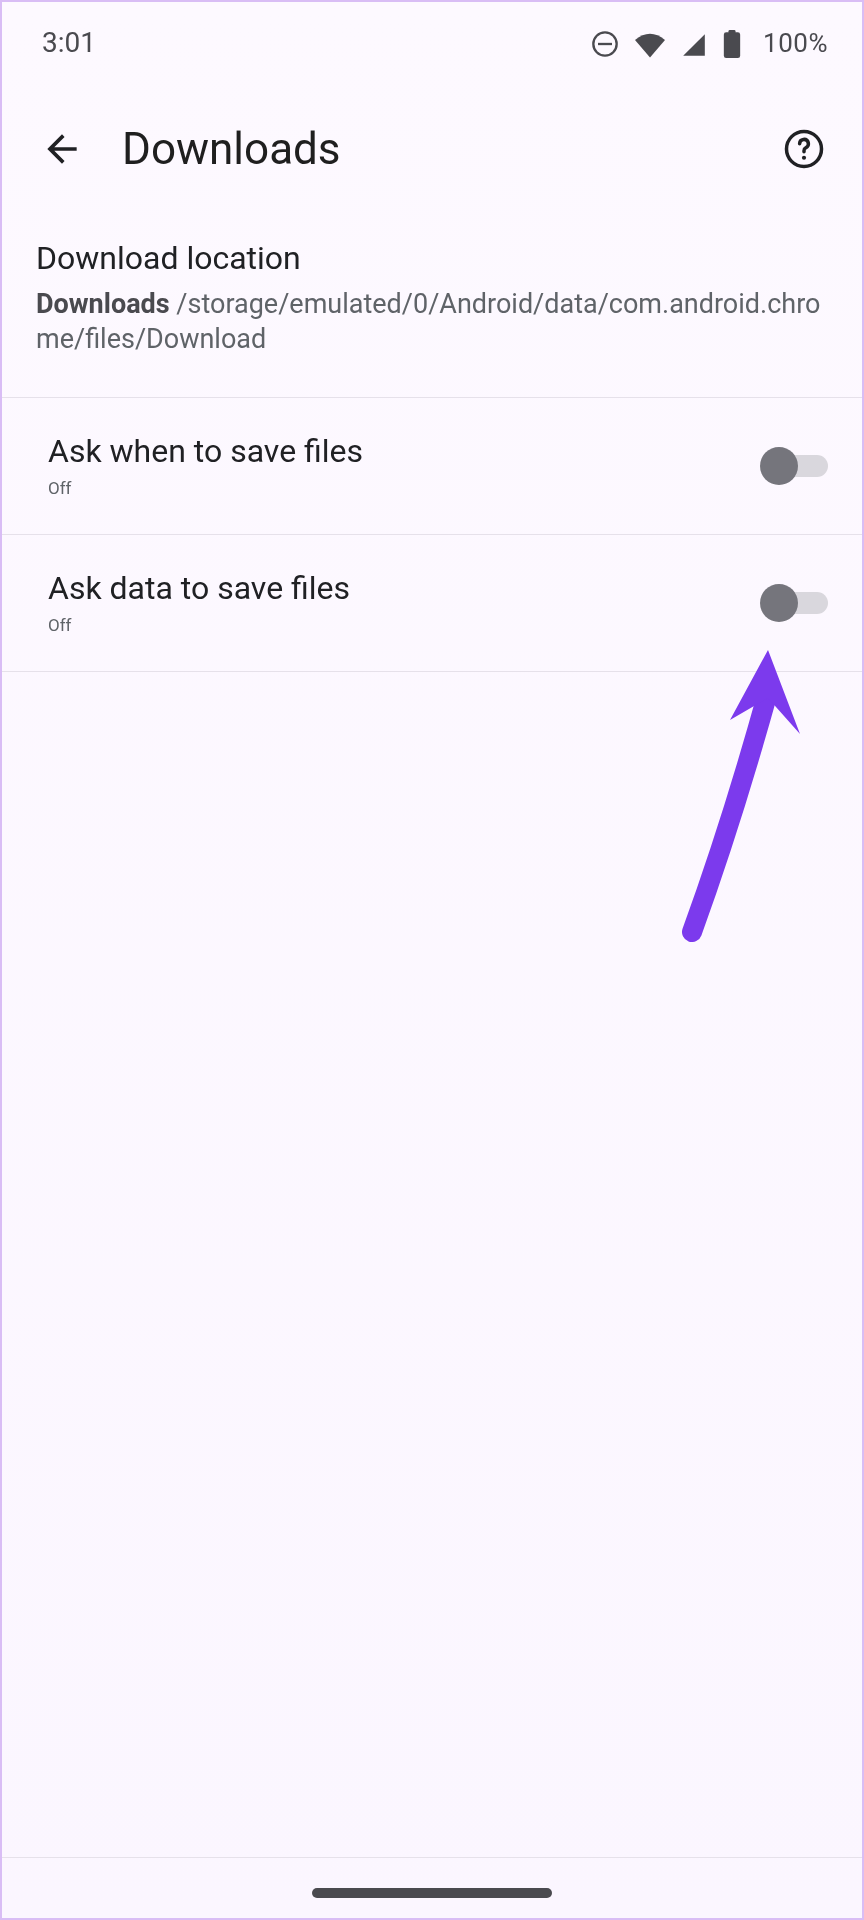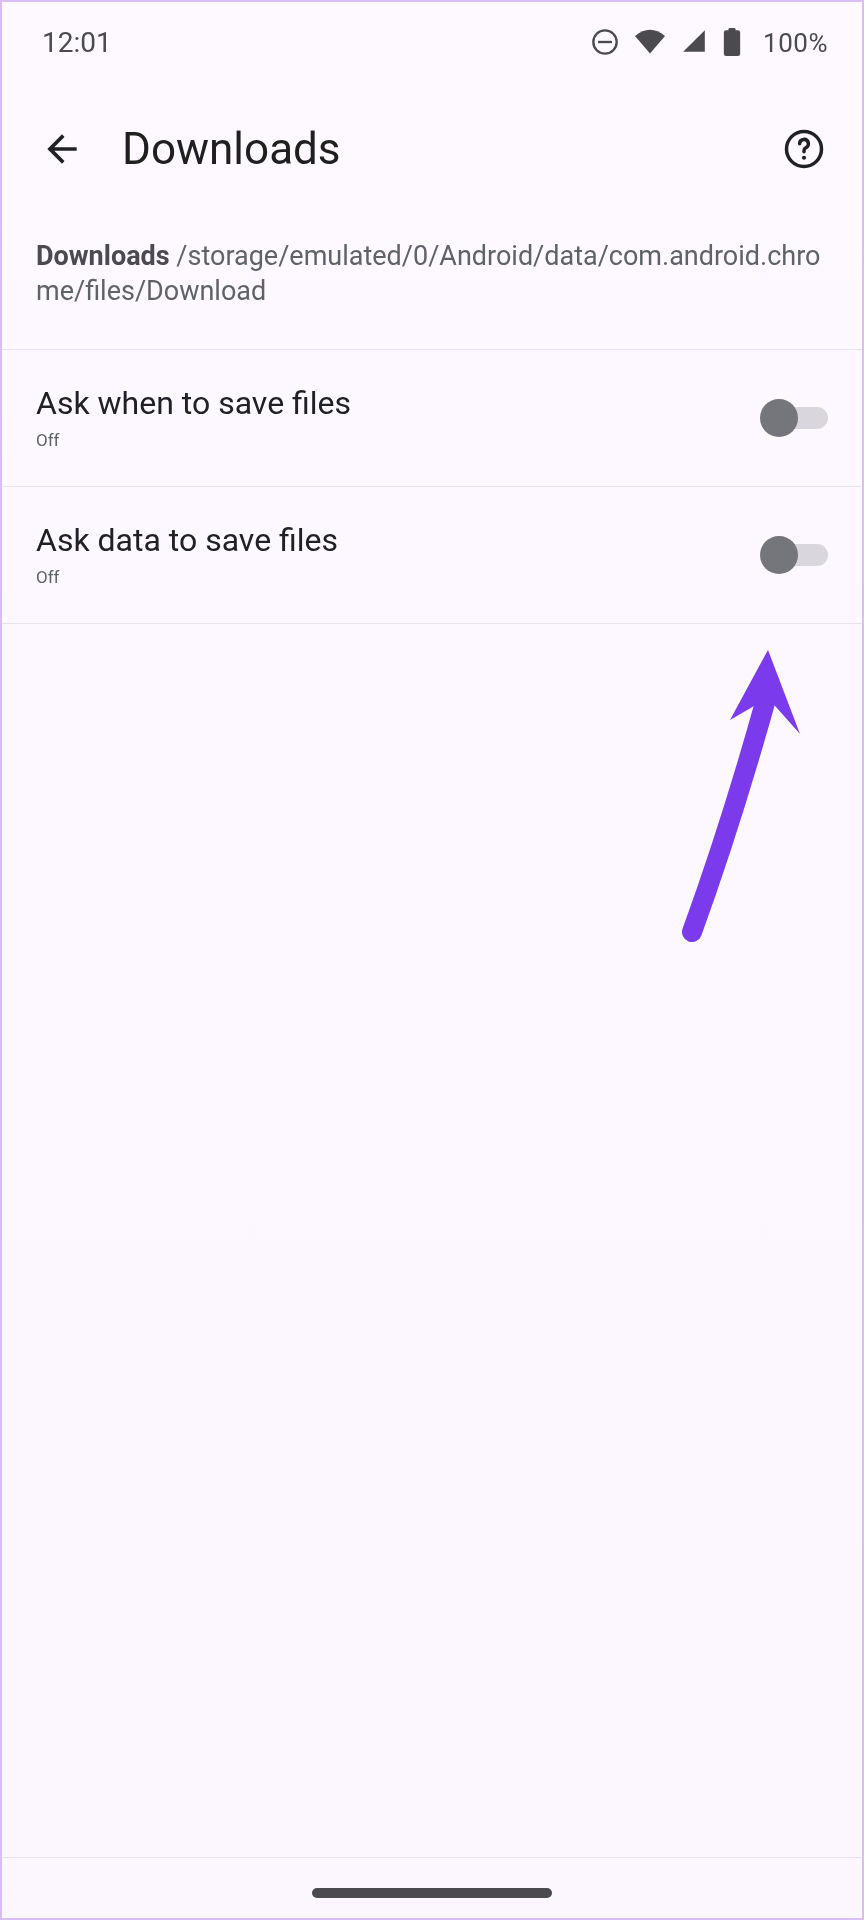--- a/index.html
+++ b/index.html
@@ -17,21 +17,21 @@
   .statusbar {
     display: flex;
     align-items: center;
     justify-content: space-between;
     padding: 24px 34px 18px 40px;
     font-size: 28px;
     color: #4a4a4f;
   }
   .statusbar .right {
     display: flex;
-    align-items: flex-start;
+    align-items: flex-end;
     gap: 16px;
   }
   .statusbar .right svg { display: block; }
   .battery-text { font-size: 26px; margin-left: 6px; letter-spacing: 0.5px; }
 
   
   .appbar {
     display: flex;
     align-items: center;
     padding: 38px 30px 44px 26px;
@@ -72,20 +72,21 @@
   .divider {
     height: 1px;
     background: #e6e1ea;
     width: 100%;
   }
 
   .row {
     display: flex;
     align-items: center;
     padding: 34px 34px 36px 34px;
+    margin-left: 12px;
   }
   .row .text { flex: 1; }
   .row .title {
     font-size: 32px;
     color: #202124;
     margin-bottom: 8px;
   }
   .row .sub {
     font-size: 17px;
     color: #5f6368;
@@ -131,21 +132,21 @@
     position: absolute;
     left: 0; right: 0; bottom: 60px;
     height: 1px;
     background: #e6e1ea;
   }
 </style>
 </head>
 <body>
 
 <div class="statusbar">
-  <span>12:01</span>
+  <span>3:01</span>
   <div class="right">
     <span>
       <svg width="28" height="28" viewBox="0 0 24 24">
           <circle cx="12" cy="12" r="10" fill="none" stroke="#4a4a4f" stroke-width="2"></circle>
           <line x1="6" y1="12" x2="18" y2="12" stroke="#4a4a4f" stroke-width="2"></line>
         </svg>
     </span>
     <span>
       <svg width="30" height="26" viewBox="0 0 24 20">
           <path d="M12 20 L0 6 Q12 -4 24 6 Z" fill="#4a4a4f"></path>
@@ -176,20 +177,21 @@
   <div class="help">
     <svg width="42" height="42" viewBox="0 0 24 24">
         <circle cx="12" cy="12" r="10" fill="none" stroke="#202124" stroke-width="2"></circle>
         <path d="M9.5 9a2.5 2.5 0 1 1 3.5 2.3c-.8.4-1 1-1 1.7v.5" fill="none" stroke="#202124" stroke-width="2" stroke-linecap="round"></path>
         <circle cx="12" cy="17" r="1.2" fill="#202124"></circle>
       </svg>
   </div>
 </div>
 
 <div class="section-loc">
+  <div class="label">Download location</div>
   <div class="path">
     <b>Downloads</b><span> /storage/emulated/0/Android/data/com.android.chrome/files/Download</span>
   </div>
 </div>
 
 <div class="divider"></div>
 
 <div class="row">
   <div class="text">
     <div class="title">Ask when to save files</div>

